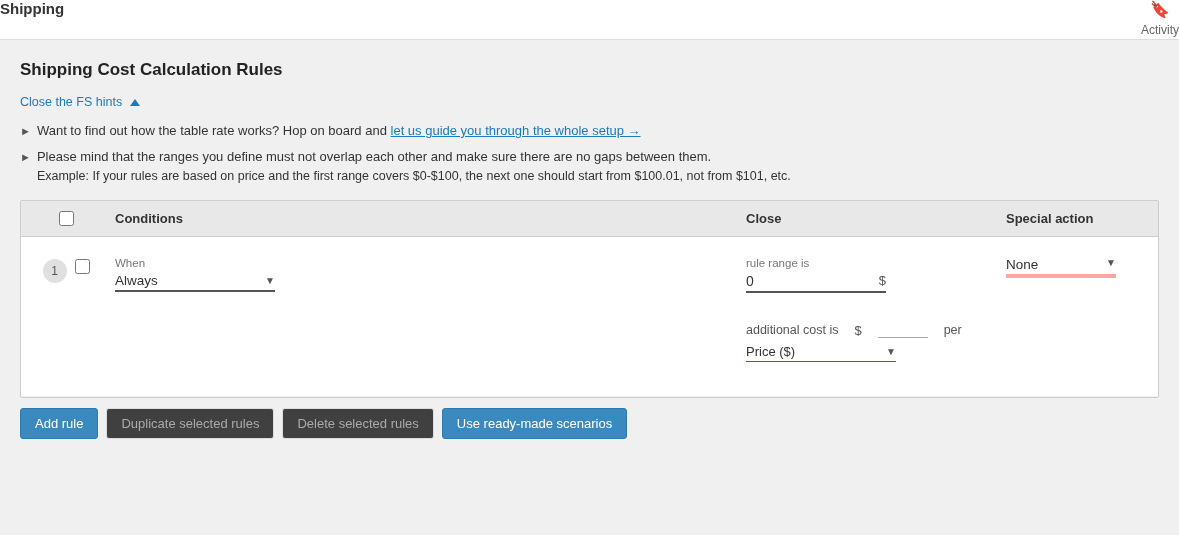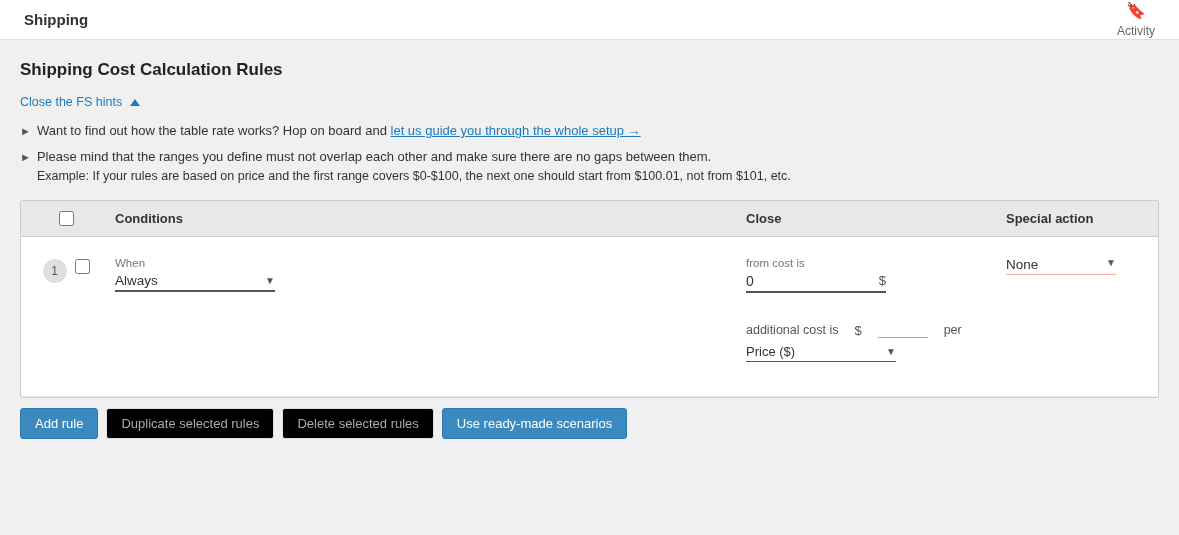--- a/index.html
+++ b/index.html
@@ -8,25 +8,24 @@
       font-size: 13px;
       background: #f0f0f0;
       color: #333;
       width: 1179px;
       min-height: 535px;
     }
 
     
     .top-header {
       display: flex;
-      align-items: center;
       justify-content: space-between;
       background: #fff;
       border-bottom: 1px solid #ddd;
-      padding: 0 24px;
+      padding: 0 0;
       height: 40px;
     }
     .top-header-title {
       font-size: 15px;
       font-weight: 600;
       color: #333;
     }
     .top-header-right {
       display: flex;
       align-items: center;
@@ -237,21 +236,21 @@
       color: #333;
       flex: 1;
     }
 
     .special-col {
       padding: 8px 8px 0 8px;
     }
     .none-select-wrap {
       display: flex;
       align-items: flex-start;
-      border-bottom: 1px solid #fca5a5;
+      border-bottom: 4px solid #fca5a5;
       padding-bottom: 2px;
       width: 110px;
     }
     .none-value {
       font-size: 13.5px;
       color: #333;
       flex: 1;
     }
 
     
@@ -273,21 +272,21 @@
     }
 
     .btn-primary {
       background: #3a8abf;
       color: #fff;
       border-color: #2e7aad;
       font-weight: 500;
     }
 
     .btn-disabled {
-      background: #000000;
+      background: #404040;
       color: #aaa;
       border-color: #ddd;
       cursor: default;
     }
 
     
     input[type="checkbox"] {
       width: 15px;
       height: 15px;
       cursor: pointer;
@@ -371,21 +370,21 @@
 
       <div class="conditions-col">
         <div class="when-label">When</div>
         <div class="select-wrap">
           <span class="select-value">Always</span>
           <span class="chevron-down">▼</span>
         </div>
       </div>
 
       <div class="costs-col">
-        <div class="rule-cost-label">from cost is</div>
+        <div class="rule-cost-label">rule range is</div>
         <div class="cost-input-row">
           <input type="text" class="cost-input" value="0" style="">
           <span class="currency-symbol">$</span>
         </div>
 
         <div class="additional-cost-row">
           <span>additional cost is</span>
           <span class="currency-symbol">$</span>
           <input type="text" class="additional-cost-input" value="" style="">
           <span>per</span>

